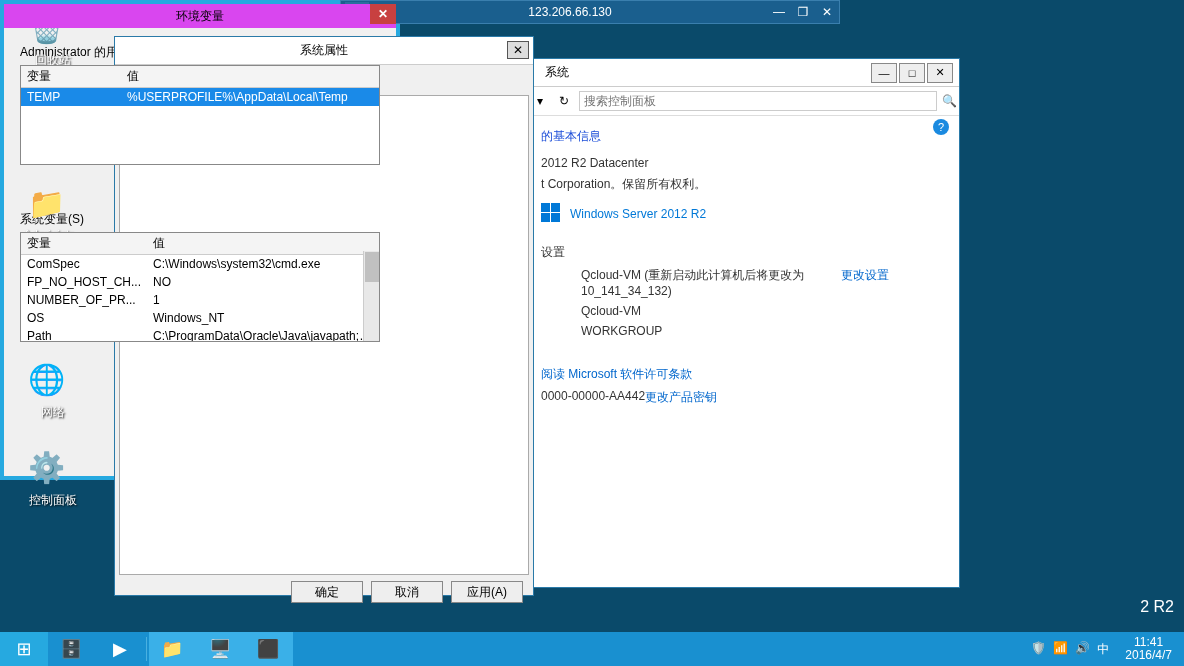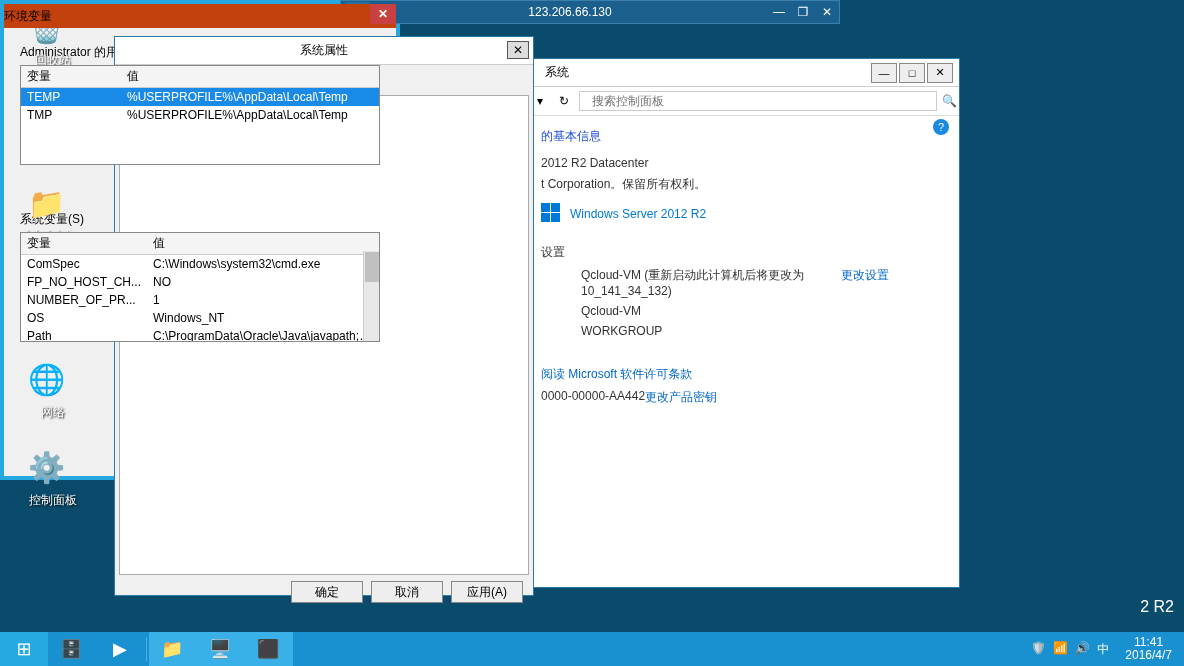--- a/index.html
+++ b/index.html
@@ -19,21 +19,21 @@
 
 
 .win { position:absolute; background:#fff; border:1px solid #2a7aa8; }
 .system-win { left:530px; top:58px; width:430px; height:530px; }
 .win-title { height:28px; background:#fff; display:flex; align-items:center; padding:0 6px; border-bottom:1px solid #ccc; }
 .win-title .t { flex:1; padding-left:8px; }
 .win-ctrl { display:flex; }
 .win-ctrl .b { width:26px; height:20px; border:1px solid #888; margin-left:2px; display:flex;align-items:center;justify-content:center; cursor:pointer; background:#eee; font-size:11px; }
 .sys-body { padding:4px 10px; color:#333; }
 .sys-nav { display:flex; gap:4px; align-items:center; padding:4px 0; border-bottom:1px solid #ddd; }
-.sys-nav input { flex:1; border:1px solid #ccc; padding:2px 12px; height:20px; }
+.sys-nav input { flex:1; border:1px solid #ccc; padding:2px 4px; height:20px; }
 .search-ico { width:18px;height:18px;display:flex;align-items:center;justify-content:center;color:#888; }
 .sys-heading { color:#1d4ed8; padding:8px 0; }
 .sys-row { padding:3px 0; display:flex; }
 .sys-link { color:#0066cc; cursor:pointer; }
 .brand { color:#0078d7; font-size:18px; font-weight:400; margin:6px 0 10px; }
 .brand-flag { display:inline-block; width:20px; height:20px; vertical-align:middle; margin-right:4px; }
 .brand-flag div{width:9px;height:9px;background:#0078d7;float:left;margin:0 1px 1px 0;}
 .change-link { color:#0066cc; cursor:pointer; float:right; }
 .help-ico { position:absolute; right:10px; top:60px; width:16px;height:16px;border-radius:50%;background:#1a8ae0;color:#fff;text-align:center;line-height:16px;font-size:11px; }
 
@@ -43,21 +43,21 @@
 .props-close { position:absolute; right:4px; top:4px; width:22px; height:18px; border:1px solid #555; background:#ddd; display:flex;align-items:center;justify-content:center;cursor:pointer; }
 .tabs { display:flex; background:#f0f0f0; padding:4px 4px 0; }
 .tab { padding:4px 10px; border:1px solid #aaa; border-bottom:none; background:#f0f0f0; cursor:pointer; margin-right:-1px; }
 .tab.active { background:#fff; position:relative; top:1px; }
 .props-body { background:#fff; margin:0 4px; border:1px solid #aaa; padding:10px; height:480px; }
 .props-btns { display:flex; justify-content:flex-end; gap:8px; padding:6px 10px; }
 .btn { min-width:72px; height:22px; border:1px solid #888; background:#eee; cursor:pointer; padding:0 8px; }
 
 
 .env-win { left:133px; top:110px; width:400px; height:480px; border:4px solid #26a9e0; background:#f0f0f0; }
-.env-title { height:24px; background:#c2410c; display:flex; align-items:center; justify-content:flex-start; position:relative; color:#000; }
+.env-title { height:24px; background:#d946ef; display:flex; align-items:center; justify-content:center; position:relative; color:#000; }
 .env-close { position:absolute; right:0; top:0; width:26px; height:20px; background:#c84040; color:#fff; display:flex;align-items:center;justify-content:center;cursor:pointer;font-weight:bold; }
 .env-body { padding:12px 16px; }
 .group-label { padding:4px 0; }
 .var-table { border:1px solid #888; background:#fff; height:100px; overflow:auto; margin-bottom:6px; position:relative; }
 .var-table.sys { height:110px; }
 .var-table table { width:100%; border-collapse:collapse; }
 .var-table th { text-align:left; padding:2px 6px; background:#f4f4f4; border-bottom:1px solid #ccc; font-weight:normal; }
 .var-table td { padding:2px 6px; white-space:nowrap; overflow:hidden; text-overflow:ellipsis; max-width:180px; }
 .var-table tr.sel td { background:#1a8ae8; color:#fff; }
 .var-table .sb { position:absolute; right:0; top:18px; bottom:0; width:16px; background:#e8e8e8; border-left:1px solid #ccc; }
@@ -189,24 +189,20 @@
       <table>
         <tbody>
             <tr>
               <th style="width:100px">变量</th>
               <th>值</th>
             </tr>
         </tbody>
           <tbody id="user-rows">
             <tr class="sel">
               <td>TEMP</td>
-              <td>%USERPROFILE%\AppData\Local\Temp</td>
-            </tr>
-            <tr>
-              <td>TMP</td>
               <td>%USERPROFILE%\AppData\Local\Temp</td>
             </tr>
           </tbody>
       </table>
     </div>
     <div class="btn-row">
       <button class="btn">新建(N)...</button>
       <button class="btn">编辑(E)...</button>
       <button class="btn">删除(D)</button>
     </div>

